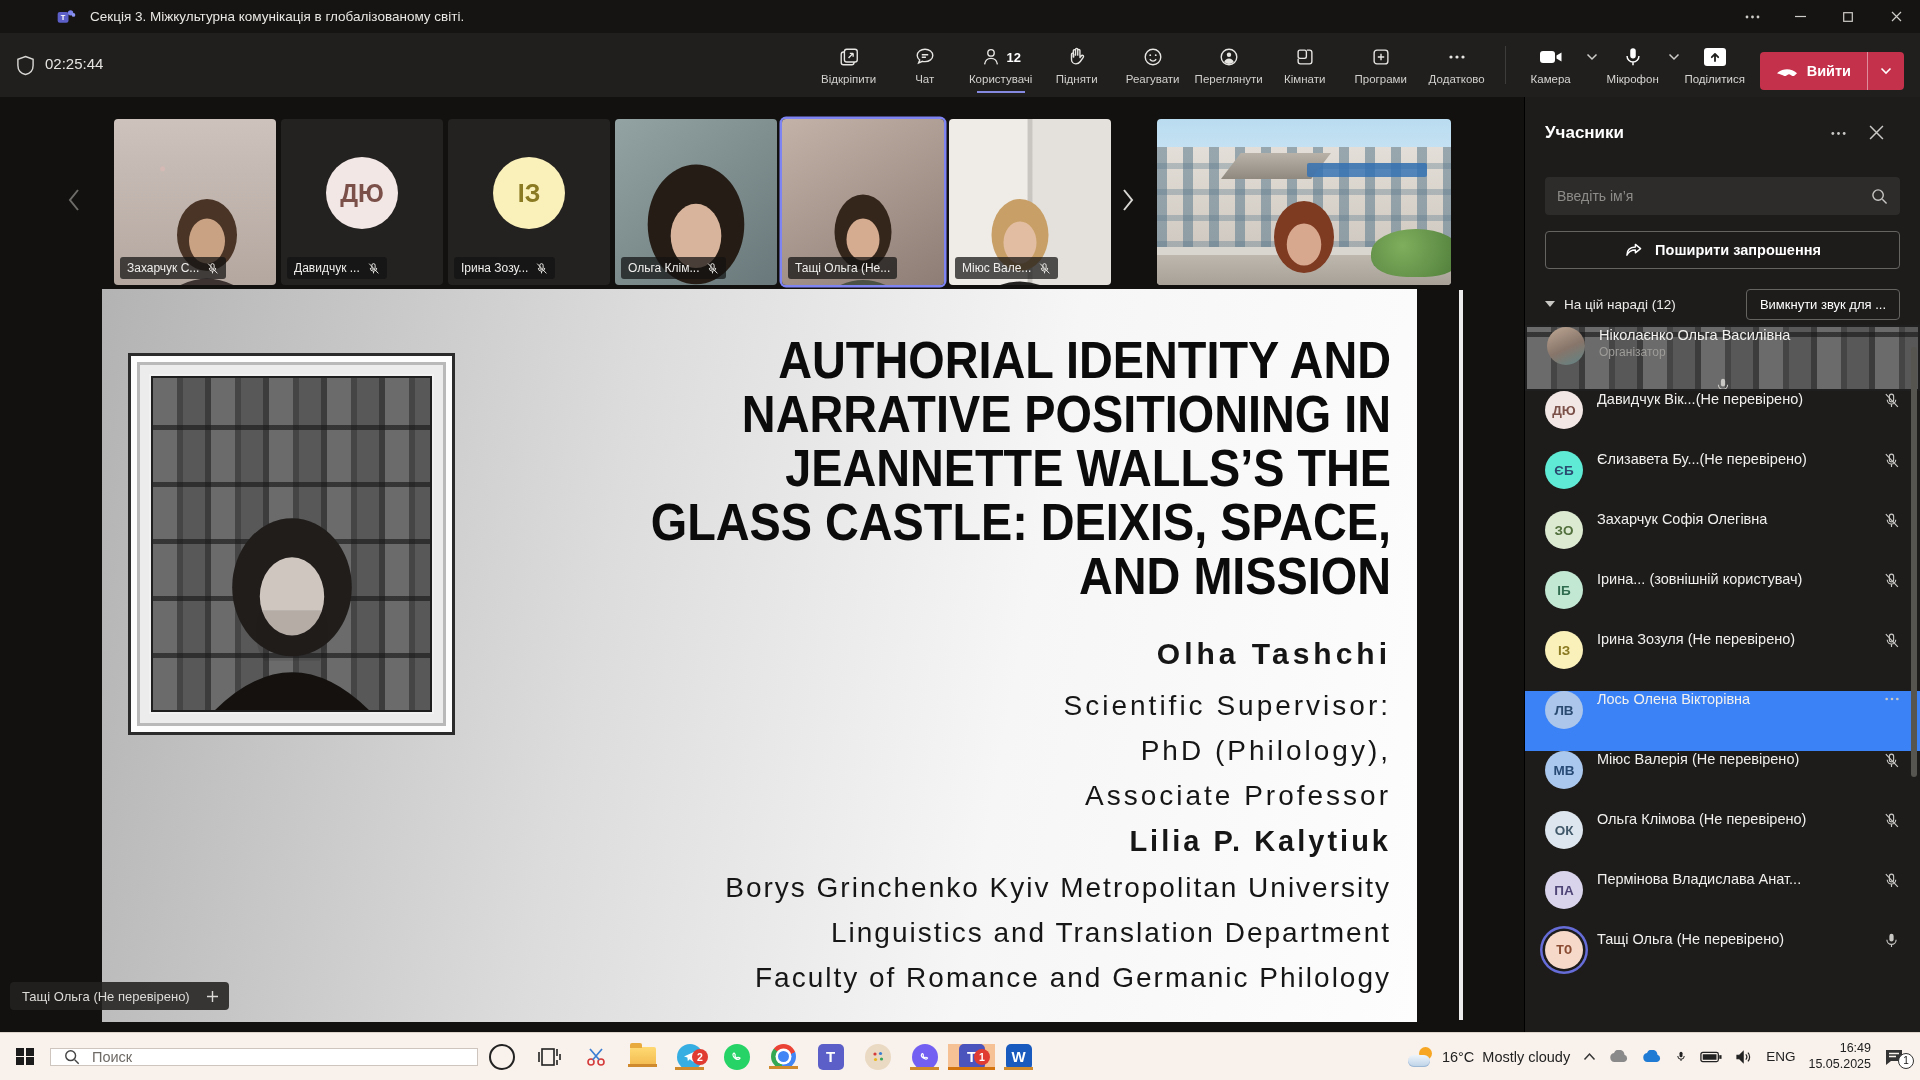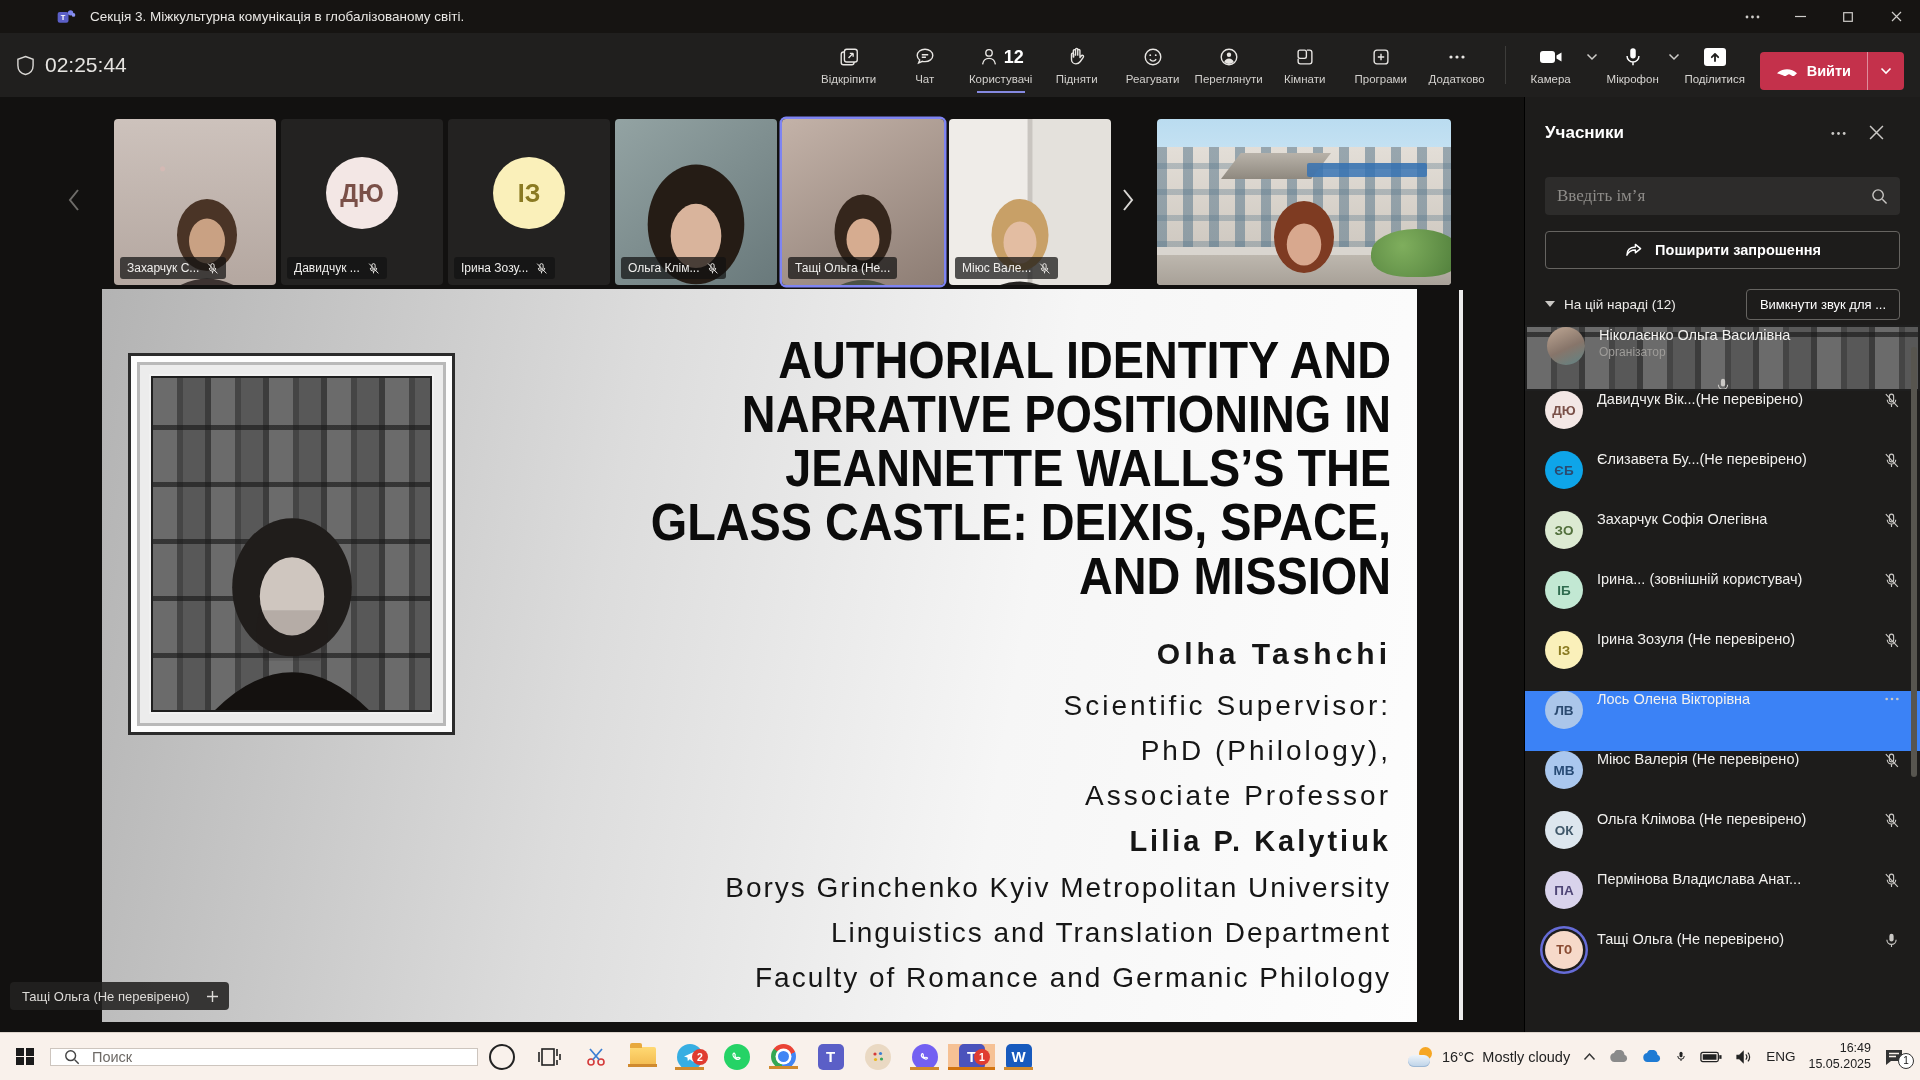--- a/index.html
+++ b/index.html
@@ -10,26 +10,26 @@
   
   .titlebar{position:absolute;top:0;left:0;width:1920px;height:33px;background:#161412;
     display:flex;align-items:center;color:#e9e7e4;font-size:13.5px}
   .tb-logo{width:20px;height:20px;margin-left:56px;margin-right:14px}
   .winctl{margin-left:auto;display:flex;height:33px}
   .winbtn{width:48px;height:33px;display:flex;align-items:center;justify-content:center;color:#cfcdca}
 
   
   .toolbar{position:absolute;top:33px;left:0;width:1920px;height:64px;background:#201f1e;
     display:flex;align-items:center;color:#d8d6d3}
-  .timer{display:flex;align-items:center;gap:10px;margin-left:16px;font-size:21px;color:#e6e4e1}
+  .timer{display:flex;align-items:flex-start;gap:10px;margin-left:16px;font-size:15px;color:#e6e4e1}
   .tgroup{margin-left:auto;display:flex;align-items:center}
   .tbtn{width:76px;display:flex;flex-direction:column;align-items:center;gap:4px;
     font-size:11.5px;color:#d2d0cd;position:relative;padding:6px 0;cursor:default}
   .tbtn .ico{height:24px;display:flex;align-items:center;gap:4px;color:#e8e6e3}
-  .tbtn .cnt{font-size:18px;font-weight:700;color:#fff}
+  .tbtn .cnt{font-size:13px;font-weight:700;color:#fff}
   .tbtn.active::after{content:"";position:absolute;bottom:-2px;left:14px;right:14px;height:2px;background:#8589e0}
   .tdivider{width:1px;height:38px;background:#3d3c3a;margin:0 10px}
   .devgrp{display:flex;align-items:flex-start}
   .devbtn{width:70px;display:flex;flex-direction:column;align-items:center;gap:4px;font-size:11.5px;padding:4px 0}
   .devchev{margin-top:12px;color:#cfcdca}
   .leave{height:38px;margin:12px 16px 0 10px;background:#c4314b;border-radius:4px;display:flex;align-items:center;color:#fff;font-weight:700;font-size:14.5px}
   .leave .lmain{display:flex;align-items:center;gap:9px;padding:0 16px}
   .leave .lsep{width:1px;height:38px;background:rgba(255,255,255,.45)}
   .leave .lchev{padding:0 12px;height:38px;display:flex;align-items:center}
 
@@ -90,21 +90,21 @@
       repeating-linear-gradient(90deg,#6b6b6b 0 24px,#454545 24px 30px,#585858 30px 52px,#3c3c3c 52px 58px)}
   .photo svg{position:absolute;left:50%;bottom:-6px;transform:translateX(-50%)}
 
   .speaker-pill{position:absolute;left:10px;bottom:22px;height:28px;background:rgba(34,33,32,.88);
     border-radius:4px;display:flex;align-items:center;gap:16px;padding:0 10px 0 12px;color:#dddbd8;font-size:13px}
 
   
   .p-head{height:58px;display:flex;align-items:center;padding:14px 36px 0 20px;font-size:17px;font-weight:700}
   .p-head .hicons{margin-left:auto;display:flex;gap:22px;color:#cac8c5}
   .p-search{margin:22px 20px 0 20px;height:38px;background:#2d2c2b;border-radius:4px;display:flex;align-items:center;padding:0 12px}
-  .p-search input{flex:1;background:transparent;border:0;outline:0;color:#0ea5e9;font-size:17px;font-family:Liberation Serif, serif}
+  .p-search input{flex:1;background:transparent;border:0;outline:0;color:#0ea5e9;font-size:14px;font-family:Liberation Sans, sans-serif}
   .p-search input::placeholder{color:#8e8c89}
   .p-invite{margin:16px 20px 0 20px;height:38px;border:1px solid #666461;border-radius:4px;
     display:flex;align-items:center;justify-content:center;gap:12px;font-size:14.5px;font-weight:700;color:#fff}
   .p-section{margin-top:14px;height:42px;display:flex;align-items:center;padding:0 20px;font-size:13.5px;color:#edebe9}
   .p-section .tri{width:0;height:0;border-left:5px solid transparent;border-right:5px solid transparent;border-top:6px solid #c9c7c4;margin-right:9px}
   .muteall{margin-left:auto;border:1px solid #666461;border-radius:4px;padding:7px 13px;font-size:13px;color:#fff}
   .prow{height:60px;display:flex;align-items:flex-start;padding:0 20px;gap:14px}
   .prow.photo{height:66px}
   .pavatar{width:38px;height:38px;border-radius:50%;flex:none;display:flex;align-items:center;justify-content:center;
     font-size:13.5px;font-weight:700}
@@ -571,21 +571,21 @@
 
           <span class="pright mic-off">
             <svg width="17" height="19" viewBox="0 0 24 24" fill="none" stroke="currentColor" stroke-width="1.6">
               <rect x="9" y="3" width="6" height="11" rx="3"></rect>
               <path d="M6 11a6 6 0 0012 0M12 17v4M4 3l17 18"></path>
             </svg>
           </span>
 
         </div>
         <div class="prow r-mic-off">
-          <div class="pavatar" style="background-color: #0ea5e9; color: rgb(43, 74, 112);">
+          <div class="pavatar" style="background-color: #5eead4; color: rgb(43, 74, 112);">
             <span>ЄБ</span>
           </div>
           <div class="ptxt">
             <div class="pname">Єлизавета Бу...(Не перевірено)</div>
 
           </div>
 
           <span class="pright mic-off">
             <svg width="17" height="19" viewBox="0 0 24 24" fill="none" stroke="currentColor" stroke-width="1.6">
               <rect x="9" y="3" width="6" height="11" rx="3"></rect>

